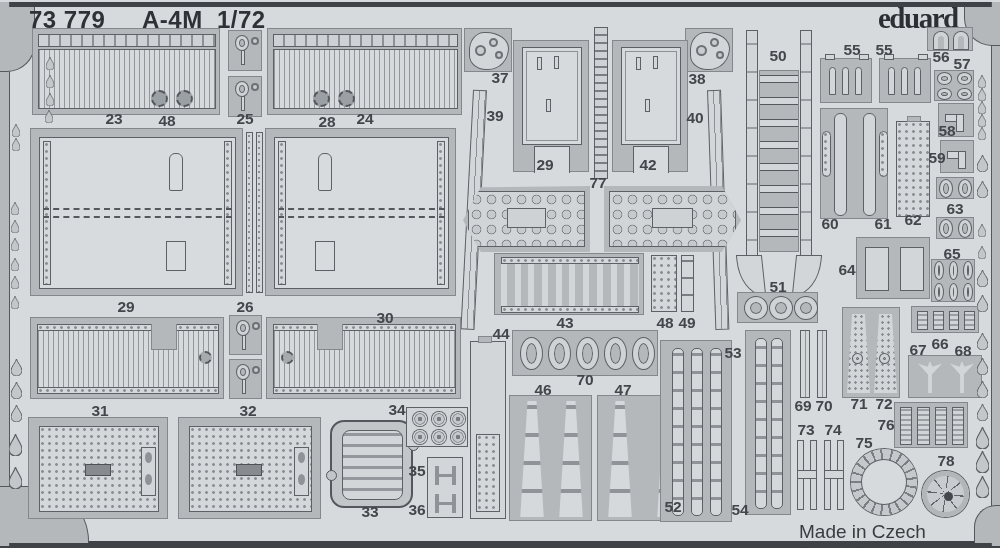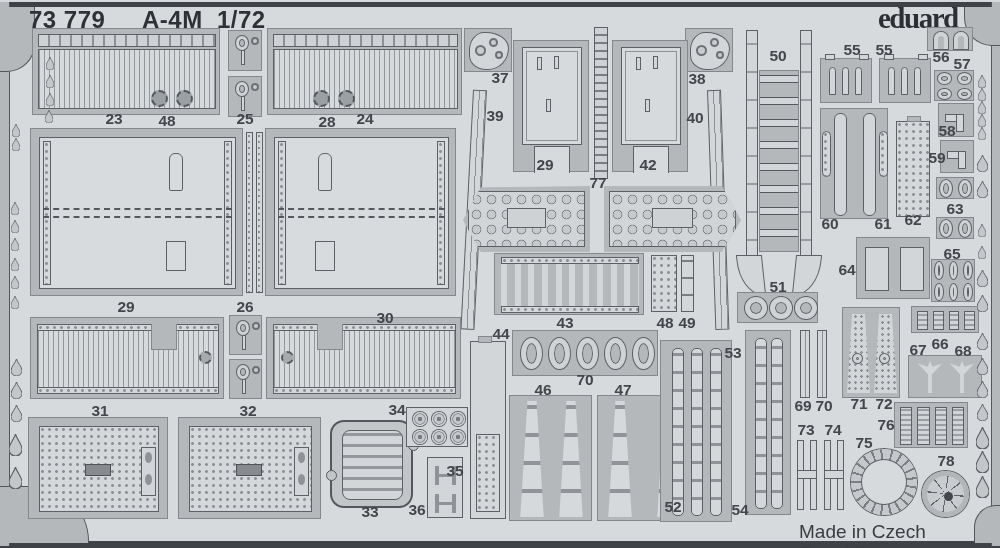--- a/index.html
+++ b/index.html
@@ -483,21 +483,21 @@
       <span class="plabel" style="left: 733px; top: 353px;">53</span>
       <span class="plabel" style="left: 585px; top: 380px;">70</span>
       <span class="plabel" style="left: 543px; top: 390px;">46</span>
       <span class="plabel" style="left: 623px; top: 390px;">47</span>
       <span class="plabel" style="left: 940px; top: 344px;">66</span>
       <span class="plabel" style="left: 918px; top: 350px;">67</span>
       <span class="plabel" style="left: 963px; top: 351px;">68</span>
       <span class="plabel" style="left: 100px; top: 411px;">31</span>
       <span class="plabel" style="left: 248px; top: 411px;">32</span>
       <span class="plabel" style="left: 397px; top: 410px;">34</span>
-      <span class="plabel" style="left: 417px; top: 471px; margin-left: 38px;">35</span>
+      <span class="plabel" style="left: 417px; top: 471px;">35</span>
       <span class="plabel" style="left: 417px; top: 510px;">36</span>
       <span class="plabel" style="left: 370px; top: 512px;">33</span>
       <span class="plabel" style="left: 803px; top: 406px;">69</span>
       <span class="plabel" style="left: 824px; top: 406px;">70</span>
       <span class="plabel" style="left: 859px; top: 404px;">71</span>
       <span class="plabel" style="left: 884px; top: 404px;">72</span>
       <span class="plabel" style="left: 806px; top: 430px;">73</span>
       <span class="plabel" style="left: 833px; top: 430px;">74</span>
       <span class="plabel" style="left: 886px; top: 425px;">76</span>
       <span class="plabel" style="left: 864px; top: 443px;">75</span>

